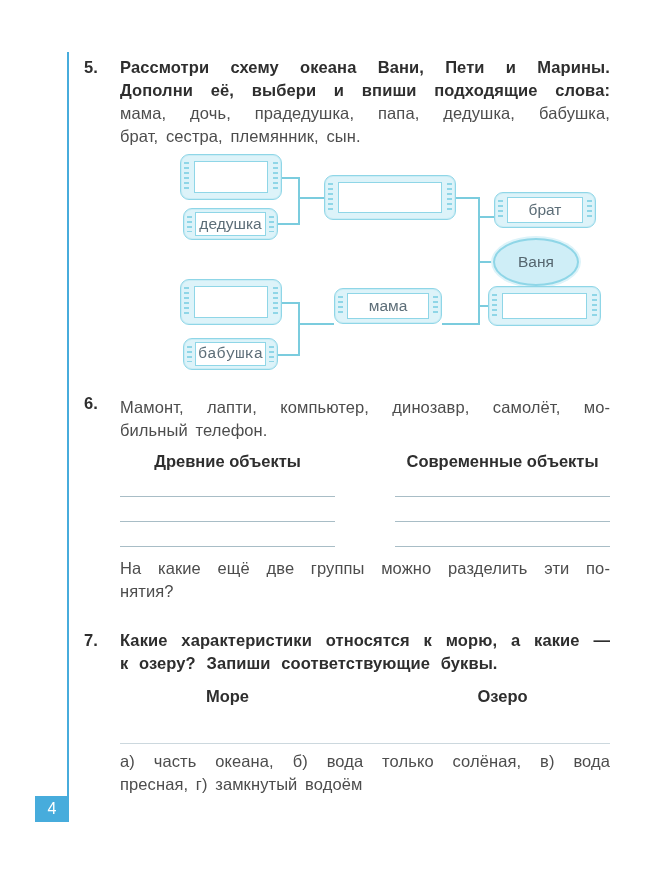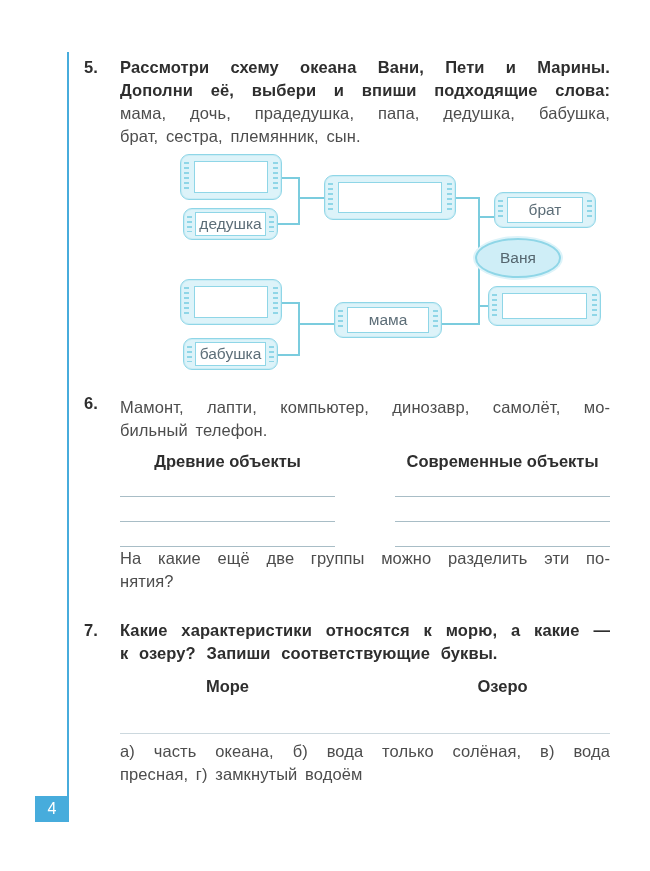--- a/index.html
+++ b/index.html
@@ -94,35 +94,35 @@
           <div class="dframe" style="left:60px; top:2px; width:102px; height:46px;">
             <span class="dinner"></span>
           </div>
           <div class="dframe" style="left:63px; top:56px; width:95px; height:32px; padding:3px 11px;">
             <span class="dinner">дедушка</span>
           </div>
 
           <div class="dframe" style="left:204px; top:23px; width:132px; height:45px;">
             <span class="dinner"></span>
           </div>
-          <div class="dframe" style="left:214px; top:150px; width:108px; height:36px; padding:4px 12px;">
+          <div class="dframe" style="left:214px; top:136px; width:108px; height:36px; padding:4px 12px;">
             <span class="dinner">мама</span>
           </div>
 
           <div class="dframe" style="left:60px; top:127px; width:102px; height:46px;">
             <span class="dinner"></span>
           </div>
-          <div class="dframe" style="left:63px; top:186px; width:95px; height:32px; padding:3px 11px;">
+          <div class="dframe" style="left:63px; top:186px; width:95px; height:32px; padding:3px 11px;font-family:Liberation Mono, monospace;">
             <span class="dinner">бабушка</span>
           </div>
 
           <div class="dframe" style="left:374px; top:40px; width:102px; height:36px; padding:4px 12px;">
             <span class="dinner">брат</span>
           </div>
-          <div class="oval" style="left:355px; top:86px; width:86px; height:40px;">
+          <div class="oval" style="left:373px; top:86px; width:86px; height:48px;">
             <span>Ваня</span>
           </div>
           <div class="dframe" style="left:368px; top:134px; width:113px; height:40px;">
             <span class="dinner"></span>
           </div>
 
         </div>
       </div>
     </section>
 
@@ -145,21 +145,21 @@
             <div class="wline"></div>
           </div>
           <div class="colgap"></div>
           <div class="col">
             <div class="wline"></div>
             <div class="wline"></div>
             <div class="wline"></div>
           </div>
         </div>
 
-        <div class="tl plain jl" style="margin-top:0;">На какие ещё две группы можно разделить эти по-</div>
+        <div class="tl plain jl" style="margin-top:10px;">На какие ещё две группы можно разделить эти по-</div>
         <div class="tl plain">нятия?</div>
       </div>
     </section>
 
     <section class="task" style="margin-top:26px;">
       <div class="tnum">7.</div>
       <div class="tbody">
         <div class="tl bold jl">Какие характеристики относятся к морю, а какие —</div>
         <div class="tl bold" style="word-spacing:6px;">к озеру? Запиши соответствующие буквы.</div>
 

